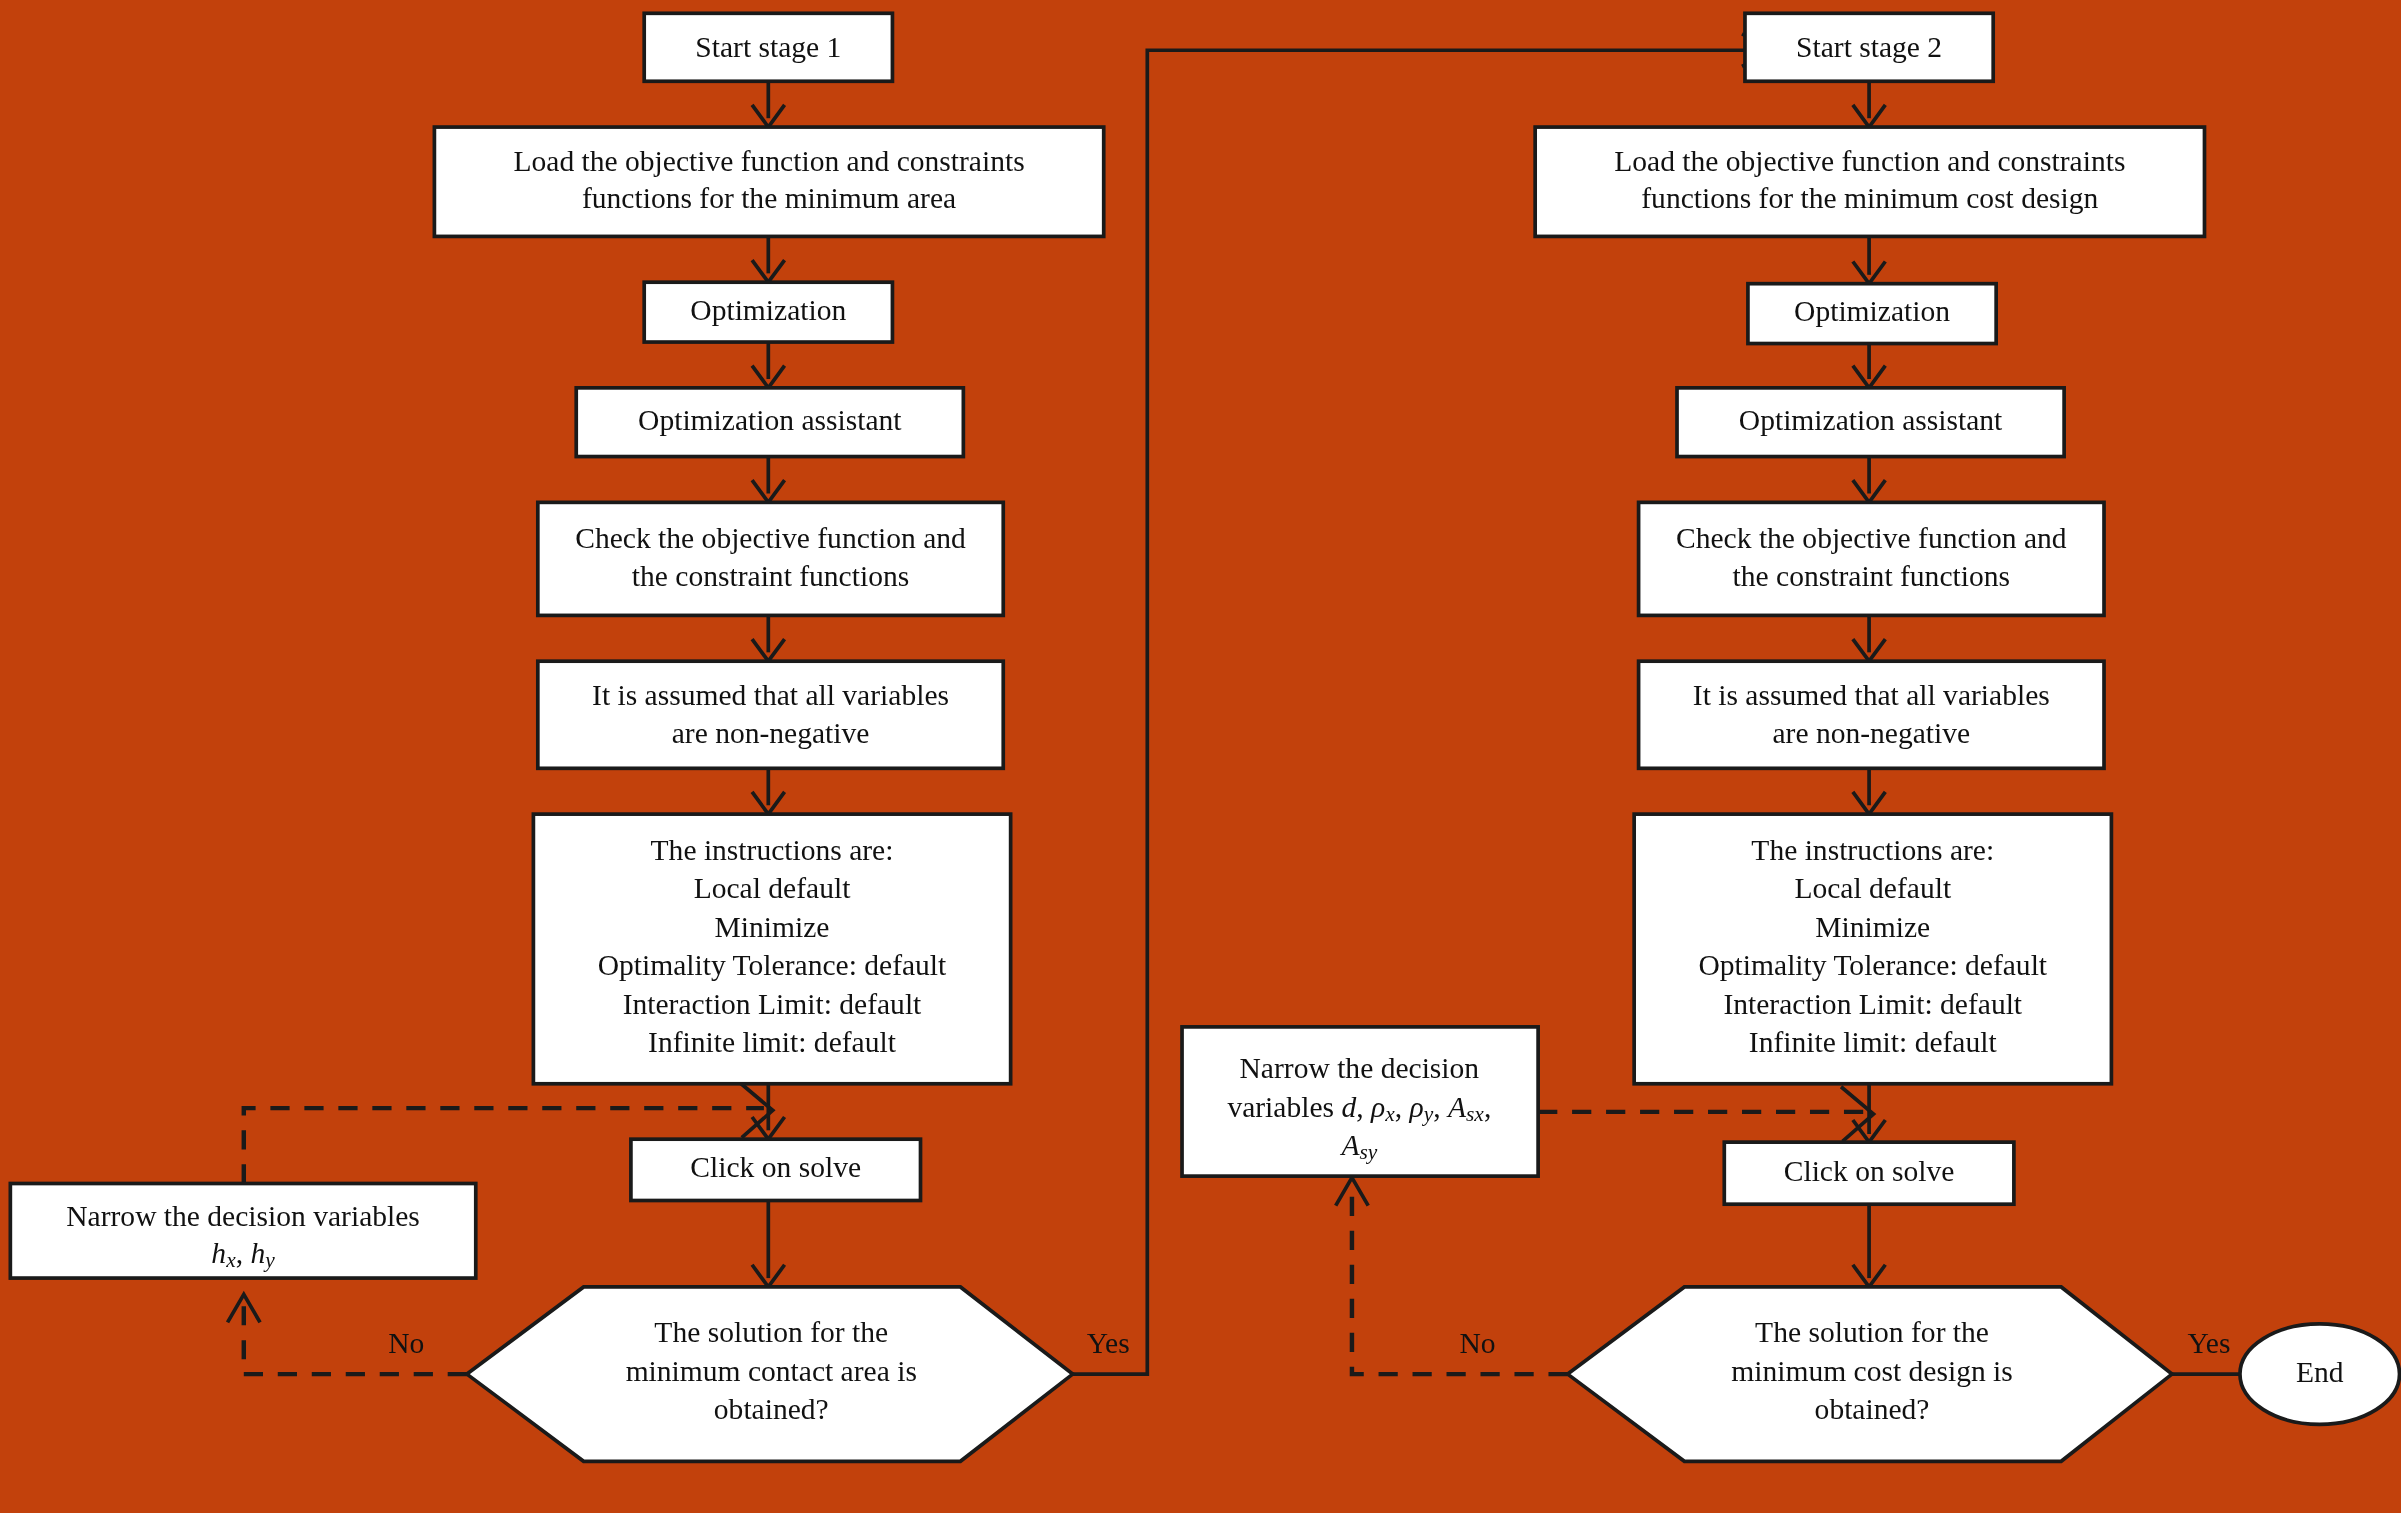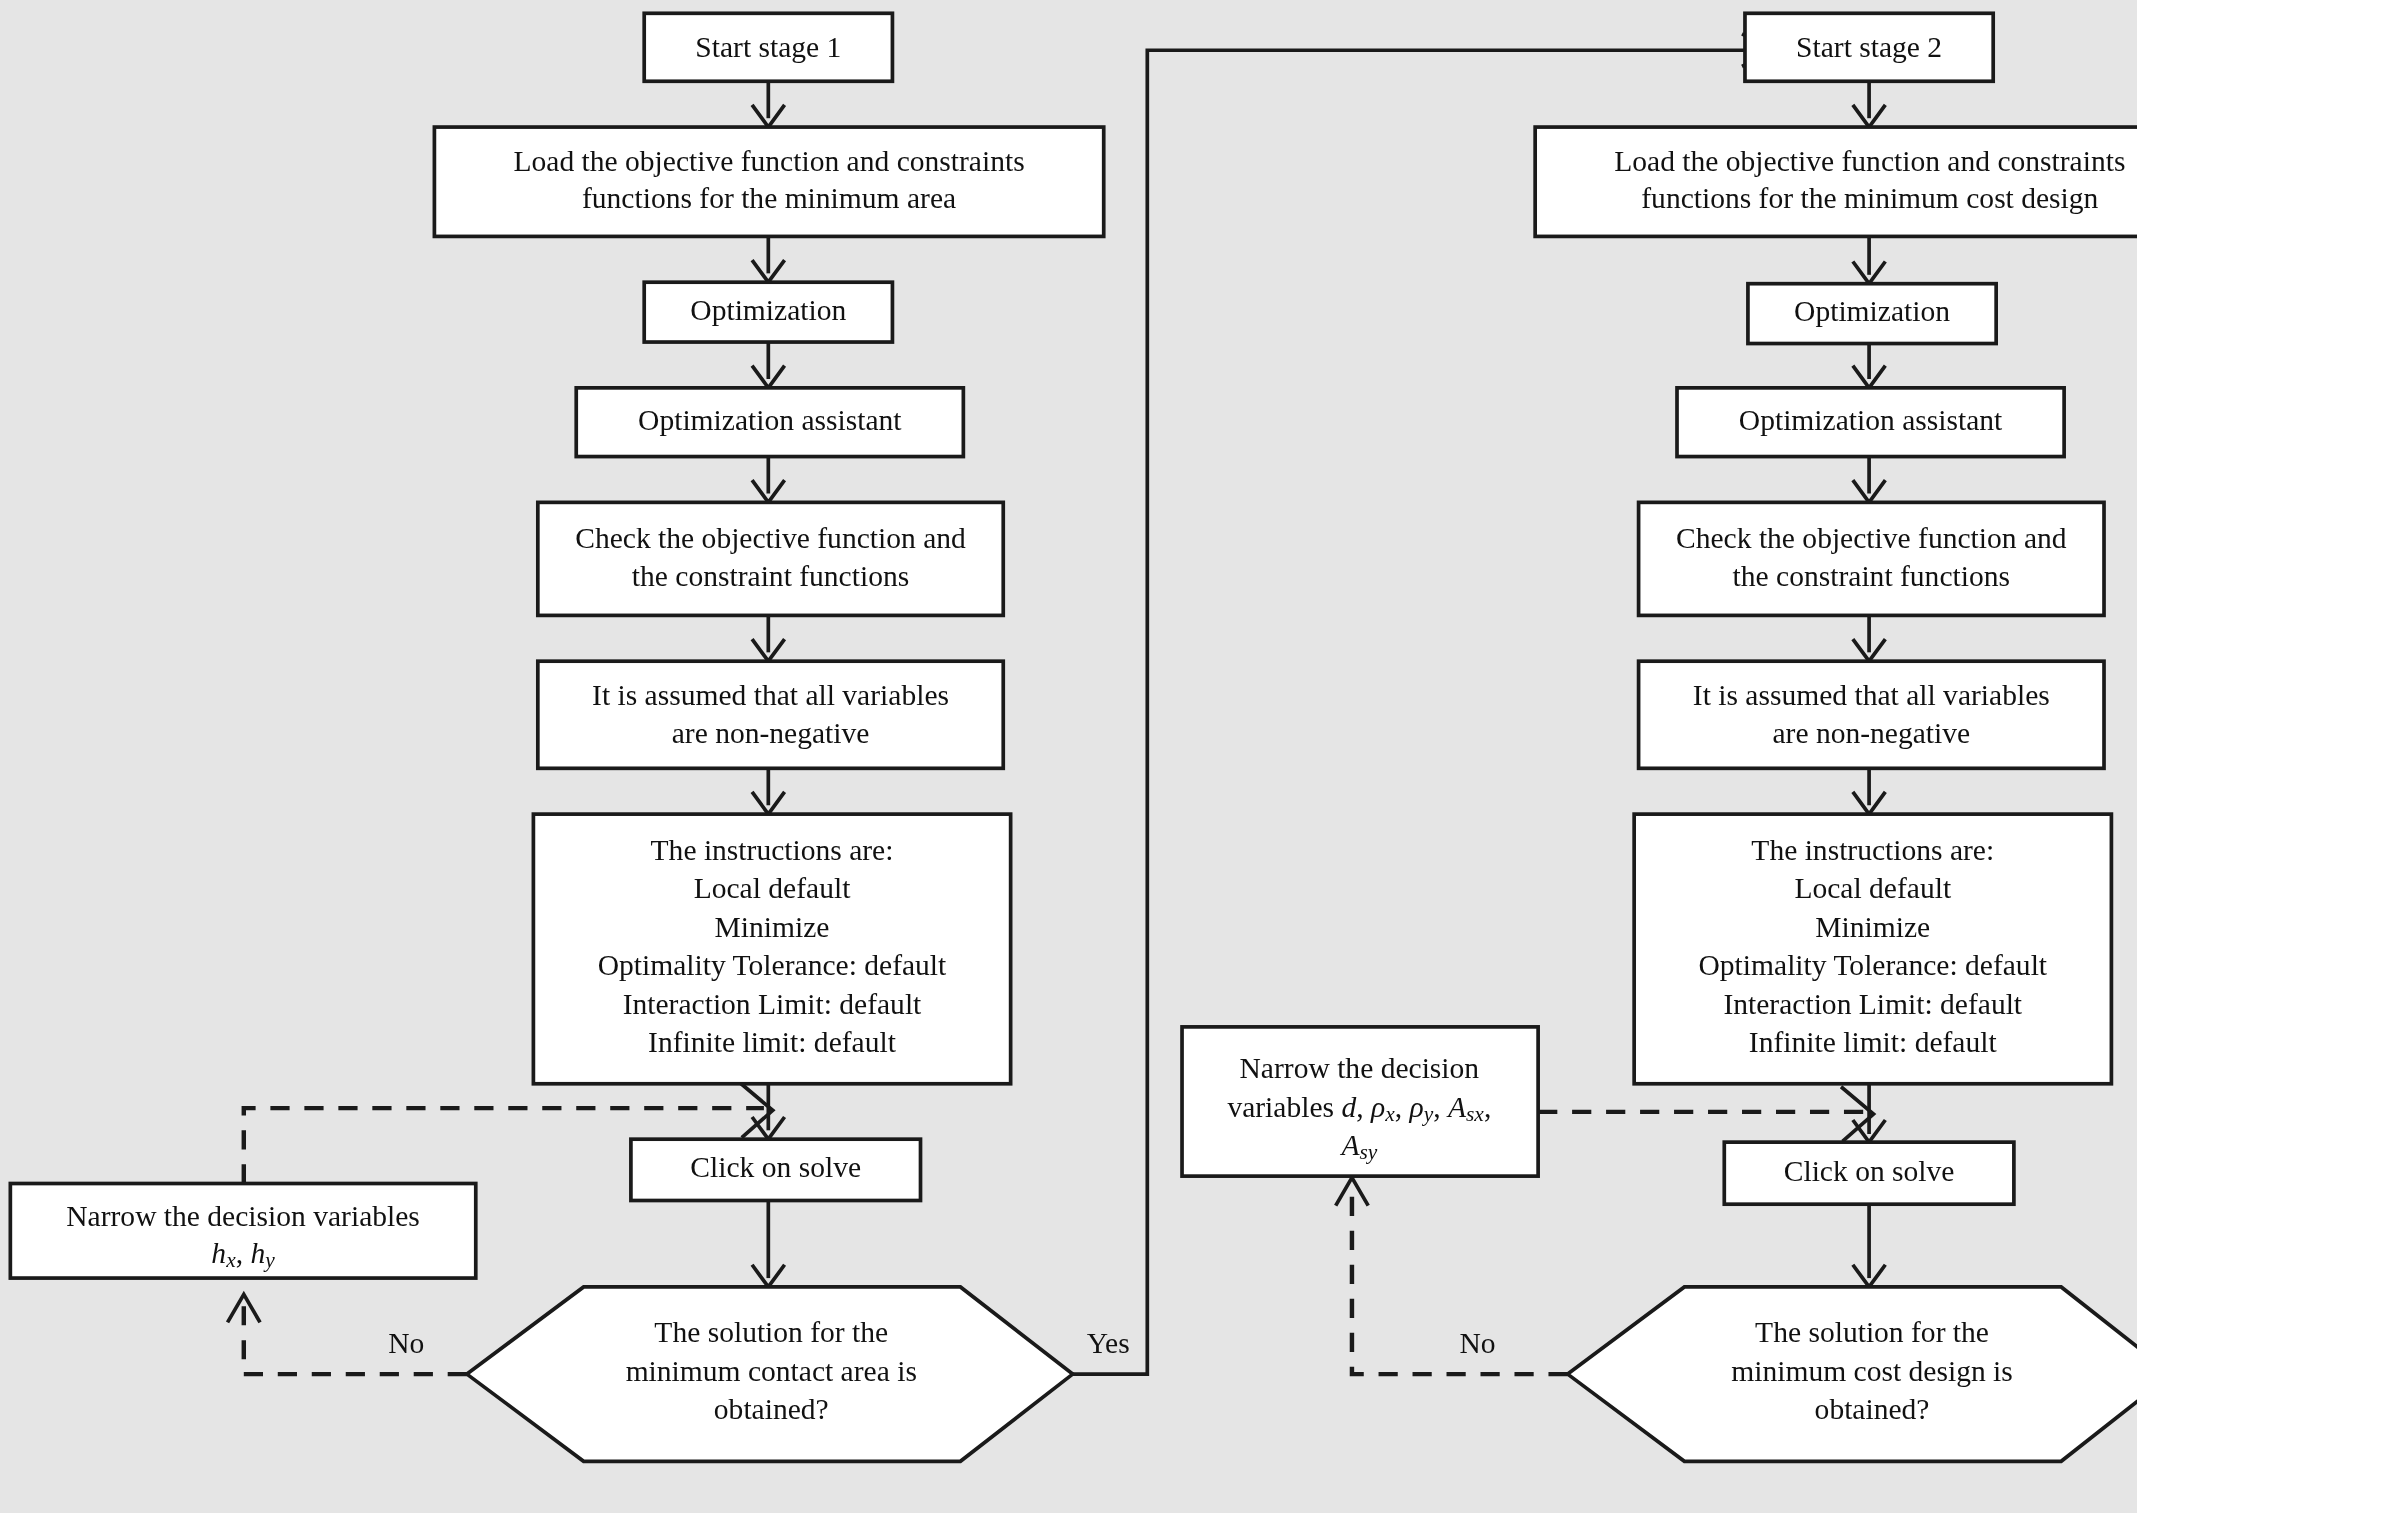--- a/index.html
+++ b/index.html
@@ -2,23 +2,23 @@
 <html style="font-size:11.8px"><head>
 <meta charset="utf-8">
 <style>
   html, body {
     margin: 0;
     padding: 0;
     background: #ffffff;
   }
   #root {
     position: relative;
-    width: 2137px;
+    width: 2401px;
     height: 1513px;
-    background: #e5e5e5;
+    background: #c2410c;
     font-family: "Liberation Serif", "DejaVu Serif", serif;
     overflow: hidden;
   }
   svg#flow {
     position: absolute;
     left: 0;
     top: 0;
     width: 2401px;
     height: 1513px;
     display: block;

